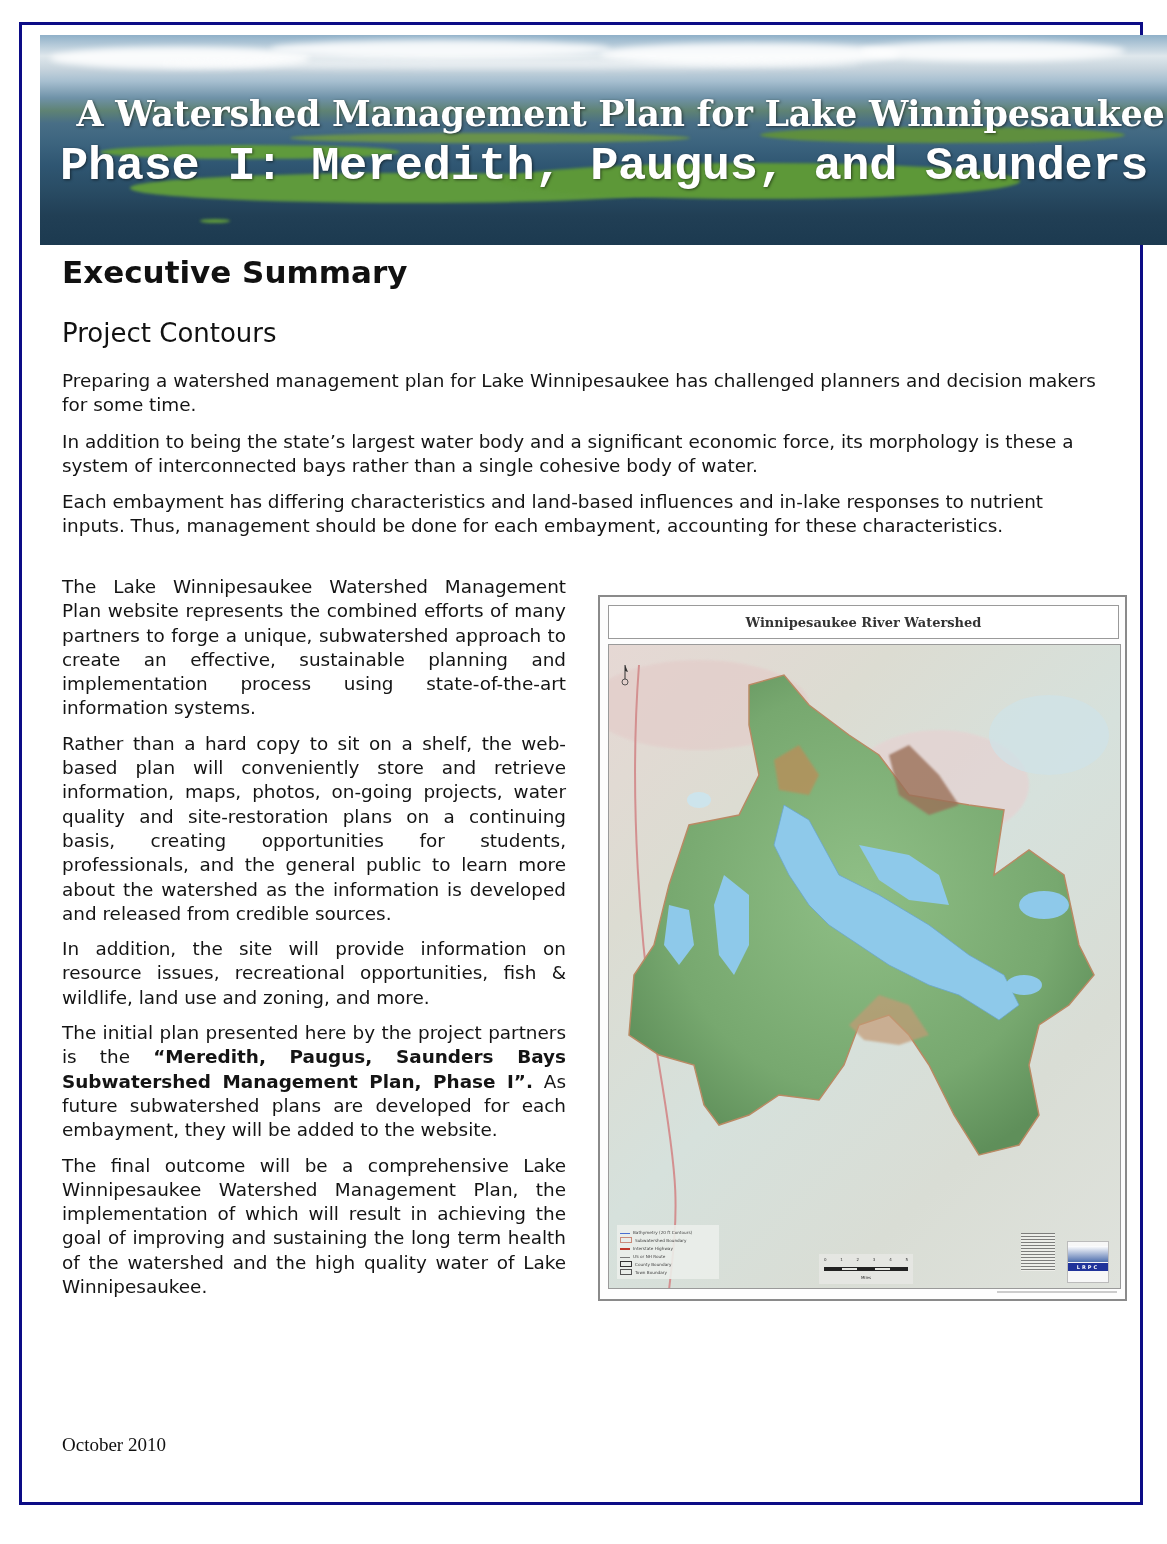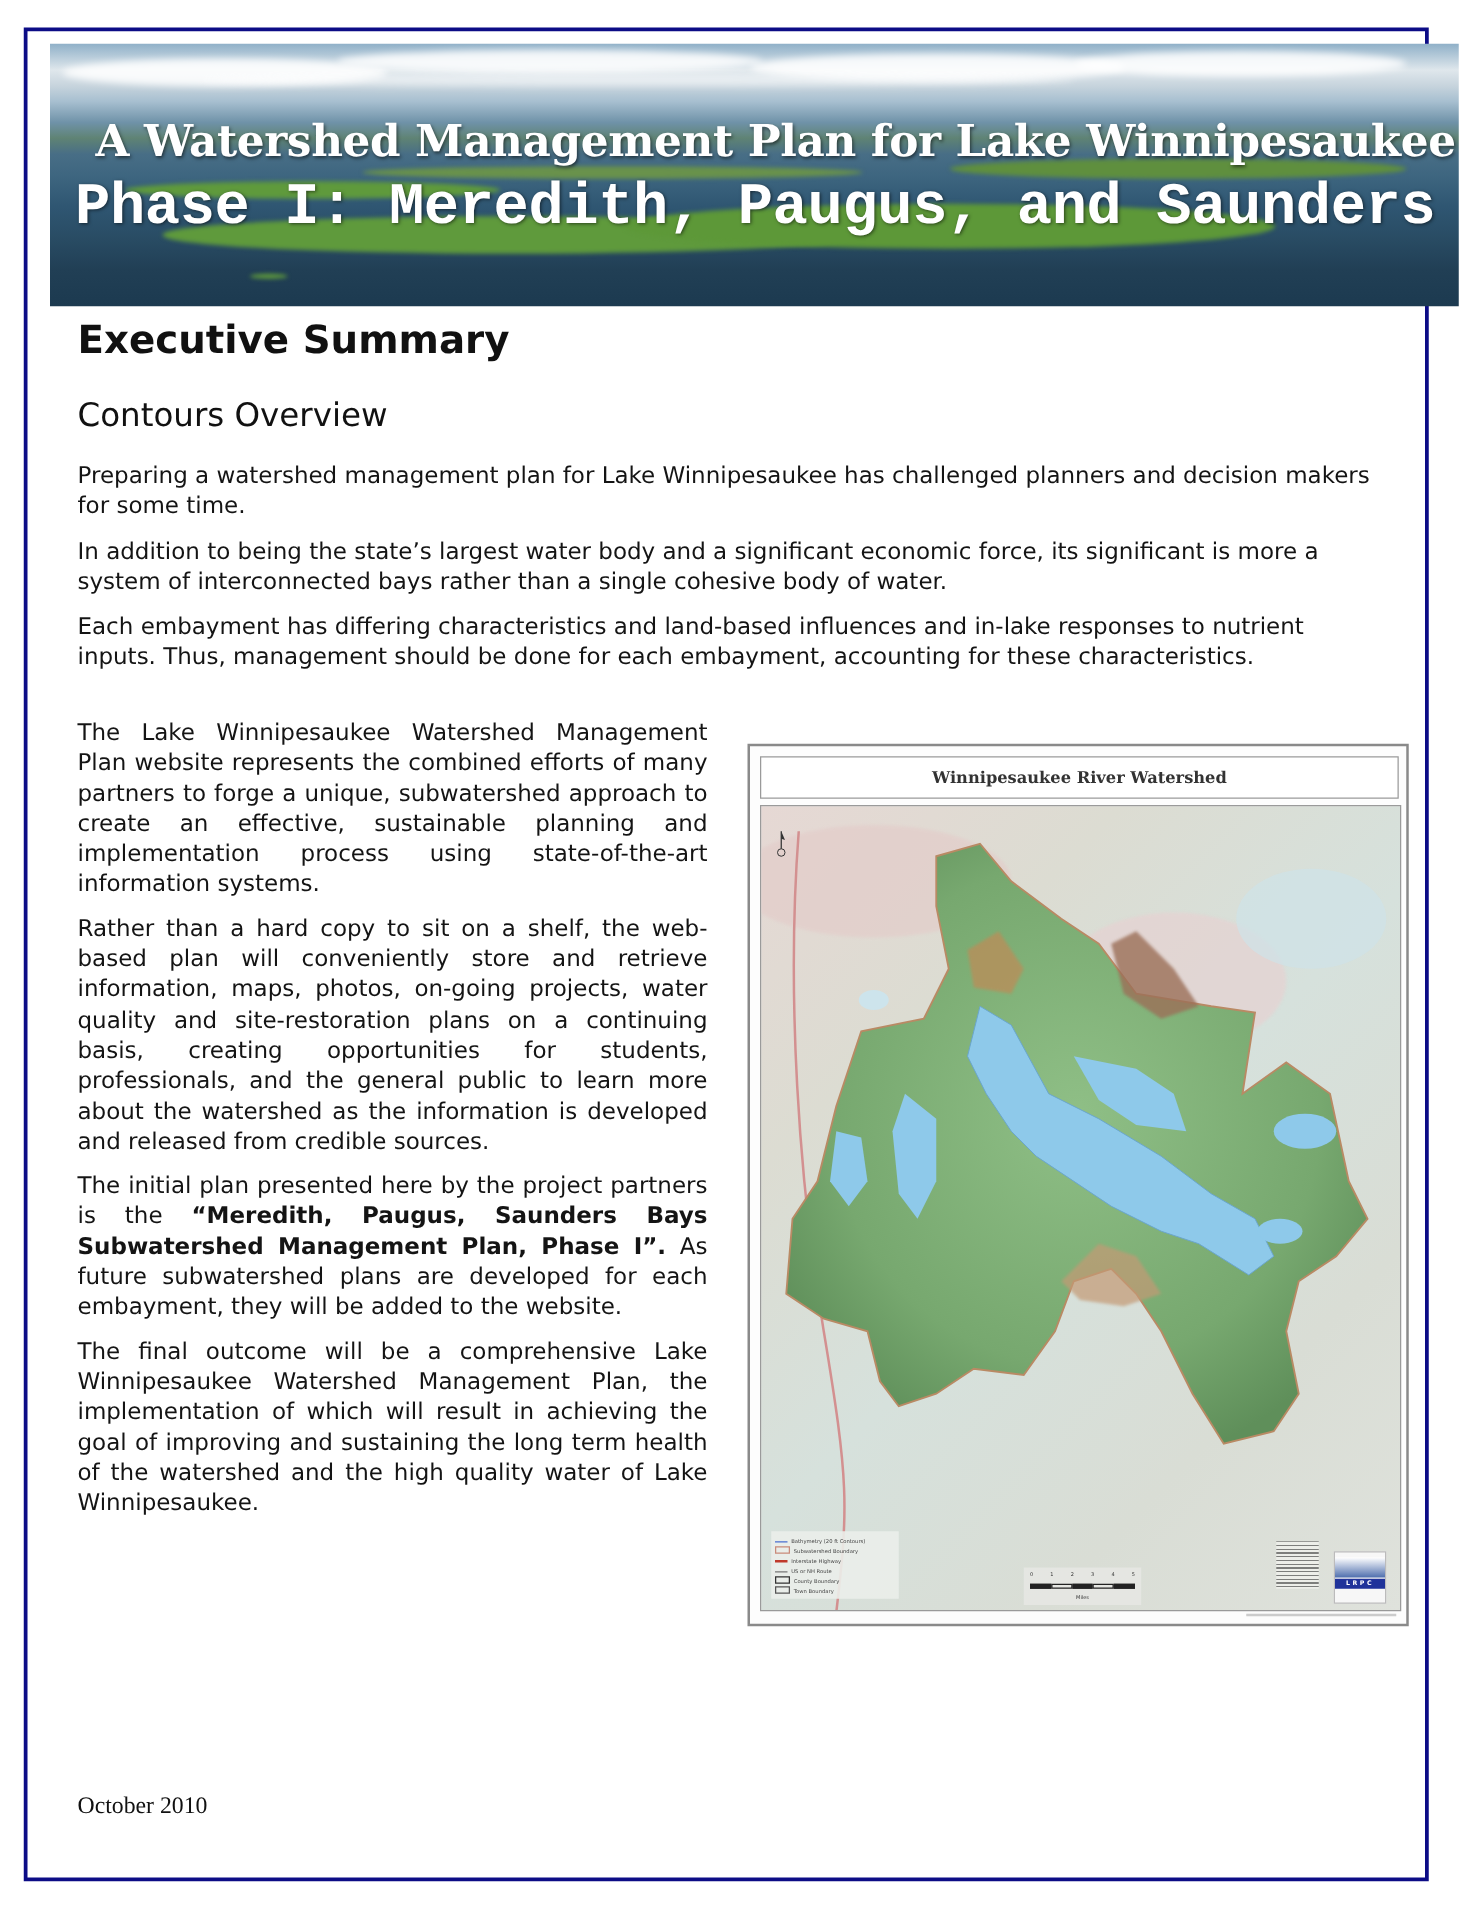--- a/index.html
+++ b/index.html
@@ -95,29 +95,30 @@
   <div class="island" style="left:90px;top:138px;width:560px;height:30px;"></div>
   <div class="island" style="left:460px;top:128px;width:520px;height:36px;background:#5d9838"></div>
   <div class="island" style="left:720px;top:92px;width:365px;height:16px;background:#5f8f3e"></div>
   <div class="island" style="left:250px;top:98px;width:400px;height:10px;background:#69924b"></div>
   <div class="island" style="left:160px;top:184px;width:30px;height:4px;"></div>
   <div class="banner-title l1">A Watershed Management Plan for Lake Winnipesaukee</div>
   <div class="banner-title l2">Phase I:  Meredith, Paugus, and Saunders Bays</div>
 </div>
 
 <h1 class="h1">Executive Summary</h1>
-<h2 class="h2">Contours Overview</h2>
+<h2 class="h2">Project Contours</h2>
 
 <p class="p-full" style="top:369px;">Preparing a watershed management plan for Lake Winnipesaukee has challenged planners and decision makers for some time.</p>
-<p class="p-full" style="top:430px;">In addition to being the state’s largest water body and a significant economic force, its significant is more a system of interconnected bays rather than a single cohesive body of water.</p>
+<p class="p-full" style="top:430px;">In addition to being the state’s largest water body and a significant economic force, its morphology is these a system of interconnected bays rather than a single cohesive body of water.</p>
 <p class="p-full" style="top:490px;">Each embayment has differing characteristics and land-based influences and in-lake responses to nutrient inputs.  Thus, management should be done for each embayment, accounting for these characteristics.</p>
 
 <div class="col-left">
   <p>The Lake Winnipesaukee Watershed Management Plan website represents the combined efforts of many partners to forge a unique, subwatershed approach to create an effective, sustainable planning and implementation process using state-of-the-art information systems.</p>
   <p>Rather than a hard copy to sit on a shelf, the web-based plan will conveniently store and retrieve information, maps, photos, on-going projects, water quality and site-restoration plans on a continuing basis, creating opportunities for students, professionals, and the general public to learn more about the watershed as the information is developed and released from credible sources.</p>
+  <p>In addition, the site will provide information on resource issues, recreational opportunities, fish &amp; wildlife, land use and zoning, and more.</p>
   <p><span>The initial plan presented here by the project partners is the </span><b>“Meredith, Paugus, Saunders Bays Subwatershed Management Plan, Phase I”.</b><span>  As future subwatershed plans are developed for each embayment, they will be added to the website.</span></p>
   <p>The final outcome will be a comprehensive Lake Winnipesaukee Watershed Management Plan, the implementation of which will result in achieving the goal of improving and sustaining the long term health of the watershed and the high quality water of Lake Winnipesaukee.</p>
 </div>
 
 <div class="map-frame">
   <div class="map-title-box">Winnipesaukee River Watershed</div>
   <div class="map-area">
     <svg width="513" height="645" viewBox="0 0 513 645">
       <defs>
         <filter id="soft">

